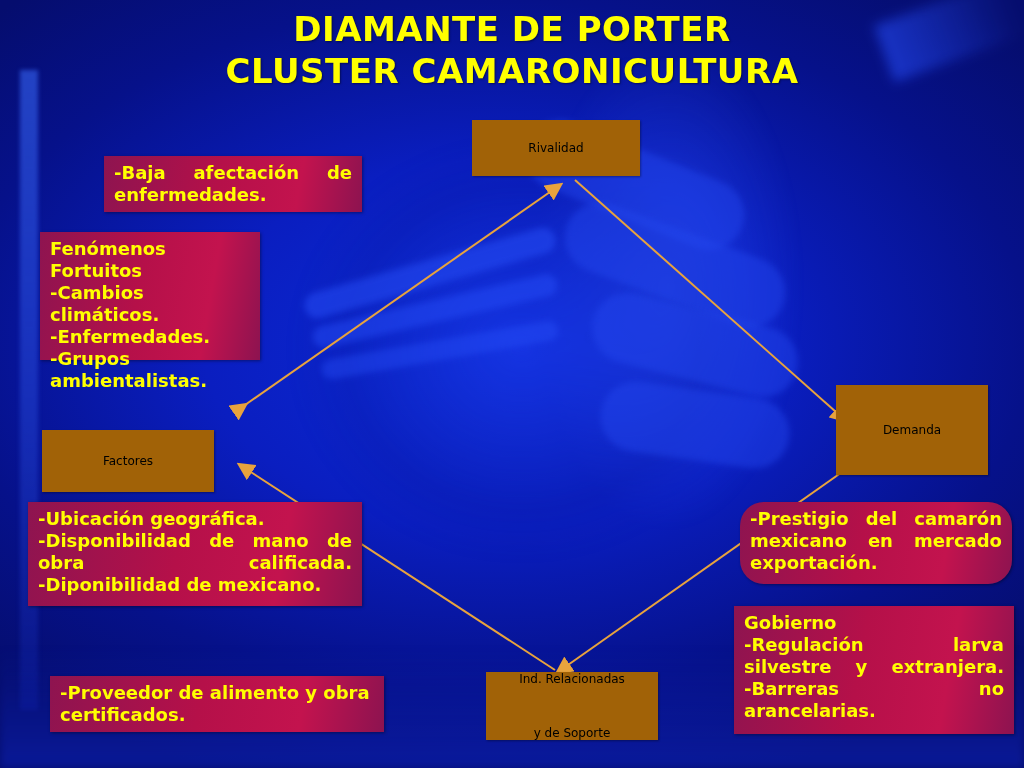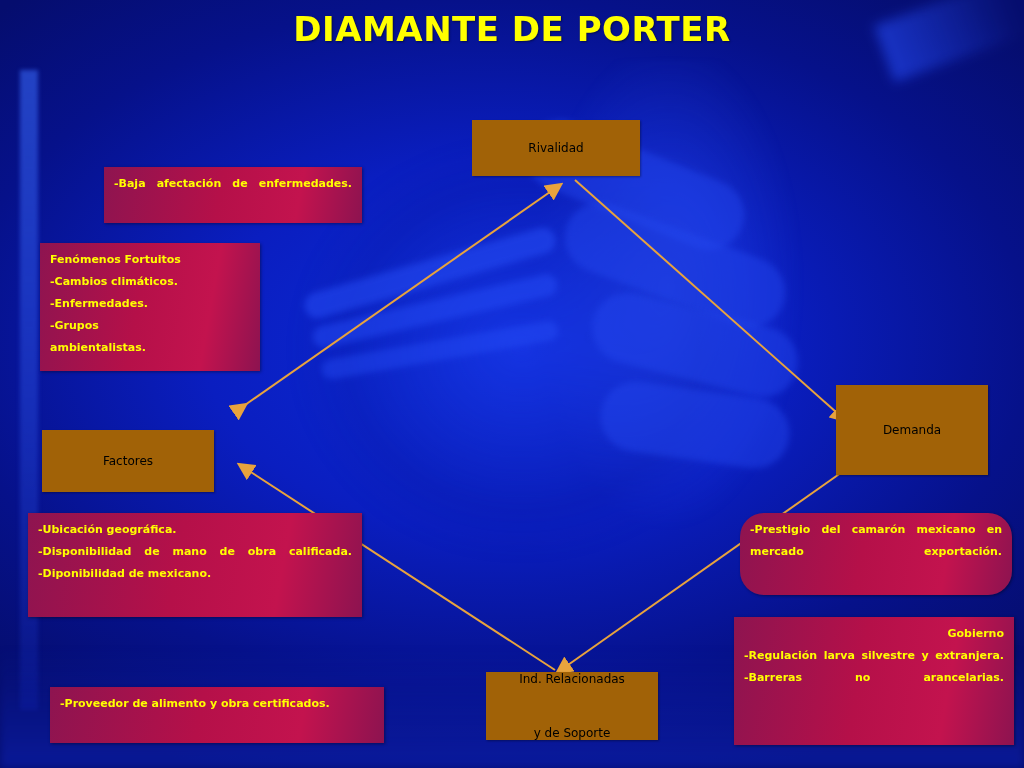--- a/index.html
+++ b/index.html
@@ -93,33 +93,32 @@
     line-height: 30px;
     gap: 24px;
   }
 
   
   .note {
     position: absolute;
     background: linear-gradient(100deg, #8e1450 0%, #b51049 45%, #c3134e 75%, #8d1350 100%);
     color: #ffff00;
     font-weight: bold;
-    font-size: 11px;
+    font-size: 18px;
     line-height: 22px;
     padding: 6px 10px;
     box-sizing: border-box;
     box-shadow: 1px 1px 3px rgba(0,0,0,0.4);
-    margin-top: 11px;
   }
   .note .just {
     text-align: justify;
     text-align-last: justify;
   }
   .note .center {
-    text-align: right;
+    text-align: left;
   }
   .note .left {
     text-align: left;
   }
 
   svg.arrows {
     position: absolute;
     left: 0; top: 0;
     width: 1024px; height: 768px;
     pointer-events: none;
@@ -154,20 +153,21 @@
 
     <line x1="575" y1="180" x2="845" y2="420" stroke="#e8a33d" stroke-width="2" marker-end="url(#ah)"></line>
 
     <line x1="555" y1="670" x2="240" y2="465" stroke="#e8a33d" stroke-width="2" marker-end="url(#ah)"></line>
 
     <line x1="845" y1="470" x2="558" y2="672" stroke="#e8a33d" stroke-width="2" marker-end="url(#ah)"></line>
   </svg>
 
   <div class="title">
     <div>DIAMANTE DE PORTER</div>
+    <div>CLUSTER CAMARONICULTURA</div>
   </div>
 
   <div class="node" style="left:472px; top:120px; width:168px; height:56px;">
     <span>Rivalidad</span>
   </div>
 
   <div class="node" style="left:42px; top:392px; width:172px; height:62px;margin-top:38px;">
     <span>Factores</span>
   </div>
 

